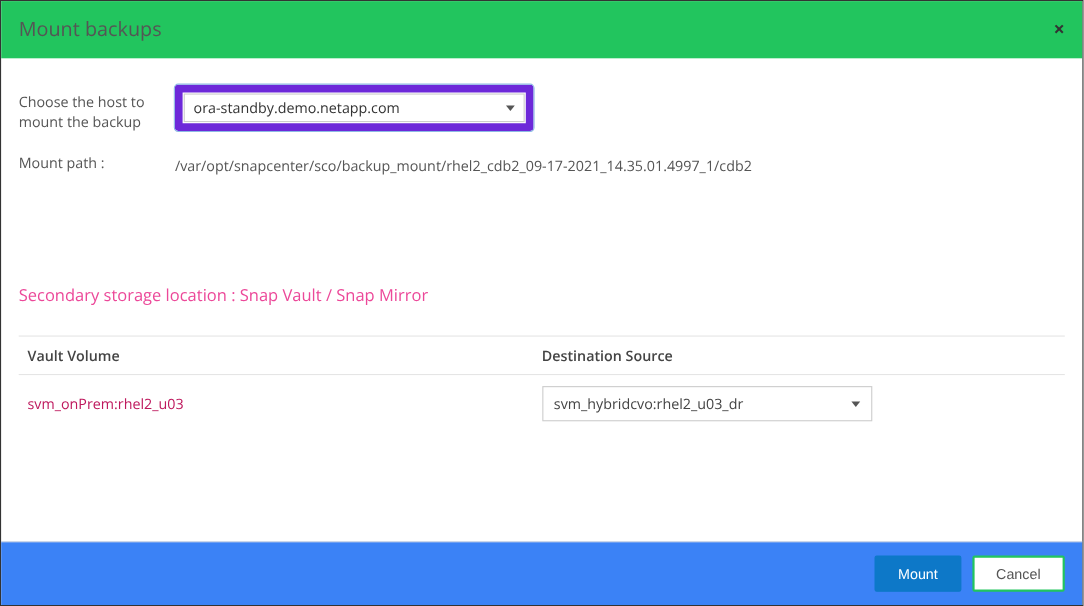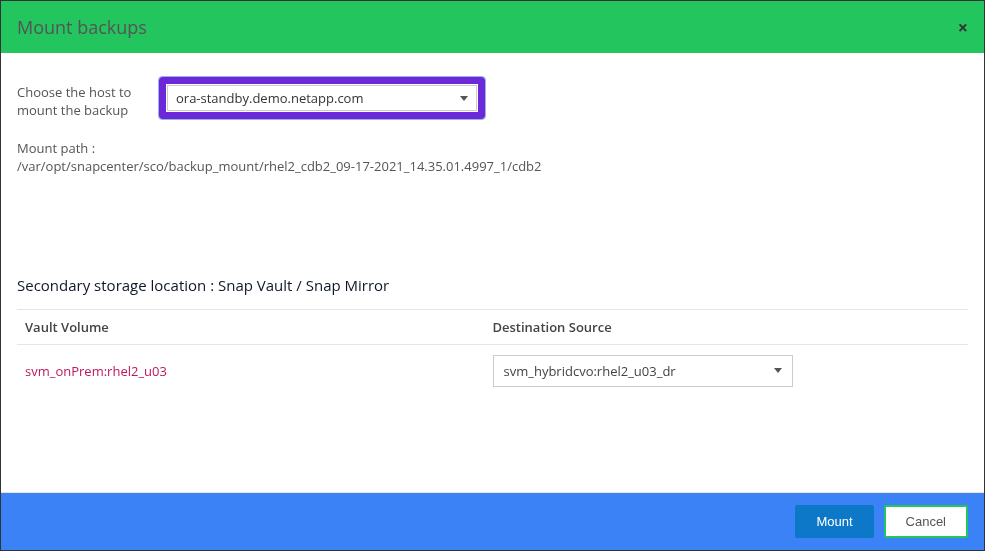--- a/index.html
+++ b/index.html
@@ -77,32 +77,31 @@
       display: inline-block;
       width: 0;
       height: 0;
       border-left: 4px solid transparent;
       border-right: 4px solid transparent;
       border-top: 5px solid #555;
     }
     .mount-path-row {
       margin-top: 18px;
       display: flex;
-      flex-direction: column;
     }
     .mount-path-row .label-col {
       line-height: 1.2;
     }
     .section-gap {
       height: 100px;
     }
     .section-title {
       font-size: 15px;
-      color: #0f172a;
-      margin-bottom: 14px;
+      color: #ec4899;
+      margin-bottom: 26px;
     }
     .divider {
       border: none;
       border-top: 1px solid #e5e5e5;
     }
     .table-header {
       display: flex;
       padding: 8px 8px;
       font-size: 13px;
       color: #444;

